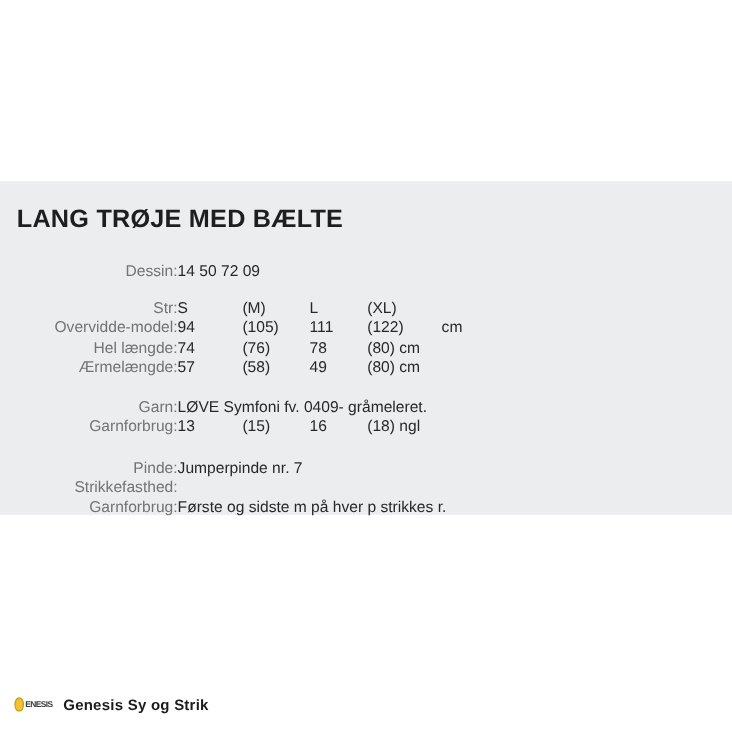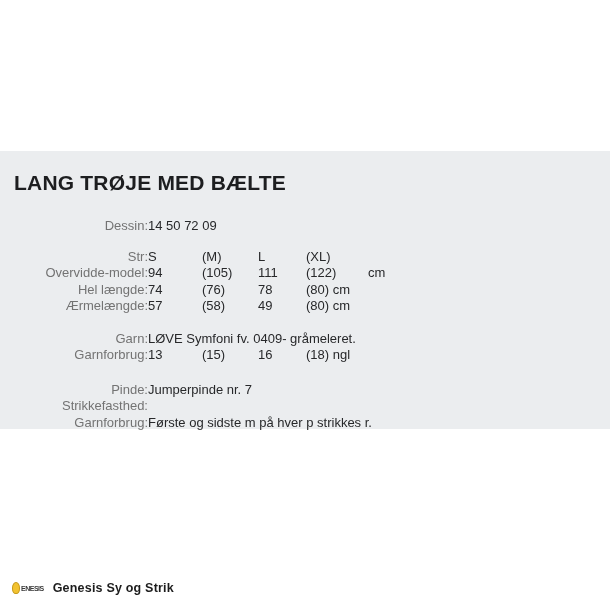--- a/index.html
+++ b/index.html
@@ -52,21 +52,21 @@
     grid-column: 2 / -1;
   }
   .gap-sm { height: 14px; }
   .gap-md { height: 16px; }
   .gap-lg { height: 18px; }
   .footer {
     position: absolute;
     left: 12px;
     top: 581px;
     display: flex;
-    align-items: center;
+    align-items: flex-start;
     gap: 9px;
   }
   .mini-logo {
     display: flex;
     align-items: center;
     gap: 1px;
   }
   .mini-logo .bulb {
     width: 8px;
     height: 12px;

